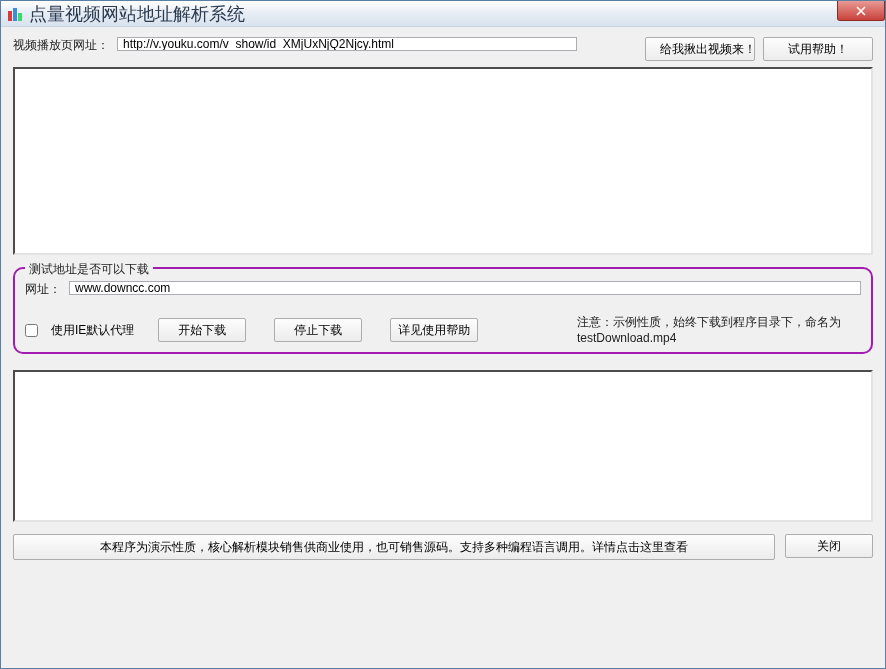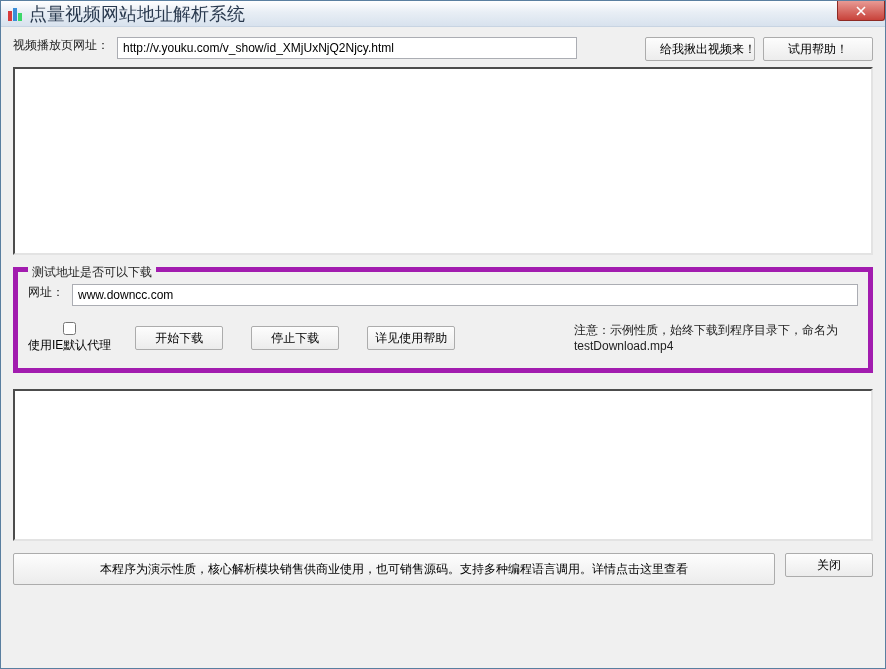--- a/index.html
+++ b/index.html
@@ -53,21 +53,21 @@
   gap: 6px;
 }
 .row { display: flex; gap: 8px; }
 .label { white-space: nowrap; color: #222; }
 input[type=text], .textbox {
   font-family: inherit;
   font-size: 12px;
   padding: 3px 5px;
   border: 1px solid #abadb3;
   background: #fff;
-  height: 22px;
+  height: 14px;
 }
 .btn {
   font-family: inherit;
   font-size: 12px;
   height: 24px;
   padding: 0 14px;
   background: linear-gradient(#fdfdfd, #ececec);
   border: 1px solid #acacac;
   border-radius: 2px;
   cursor: pointer;
@@ -82,44 +82,44 @@
   background: #fff;
   width: 100%;
   resize: none;
   font-family: inherit;
   font-size: 12px;
   padding: 4px;
   overflow-y: scroll;
 }
 .ta1 { height: 188px; }
 .groupbox {
-  border: 5px solid #a21caf;
-  border-radius: 0;
-  padding: 12px 10px 14px 10px;
+  border: 2px solid #a21caf;
+  border-radius: 10px;
+  padding: 12px 10px 6px 10px;
   position: relative;
   margin-top: 6px;
 }
 .groupbox .legend {
   position: absolute;
   top: -8px; left: 10px;
   background: #f0f0f0;
   padding: 0 4px;
   color: #222;
 }
 .groupbox .g-url { width: 100%; }
 .g-row2 { display: flex; align-items: center; gap: 24px; margin-top: 16px; }
-.g-row2 .chk { display: flex; align-items: center; gap: 2px; flex-direction: column; }
+.g-row2 .chk { display: flex; align-items: center; gap: 13px; }
 .g-row2 .btns { display: flex; gap: 28px; }
 .g-row2 .btn { width: 88px; padding: 0; text-align: center; }
 .g-note { margin-left: auto; padding-right: 20px; line-height: 1.35; color: #222; max-width: 300px; }
 .ta2 { height: 152px; margin-top: 10px; }
 .footer { display: flex; gap: 10px; margin-top: 6px; align-items: stretch; }
 .footer .info-btn {
   flex: 1;
-  height: 32px;
+  height: 26px;
   background: linear-gradient(#fdfdfd, #ececec);
   border: 1px solid #acacac;
   border-radius: 2px;
   font-family: inherit;
   font-size: 12px;
   cursor: pointer;
 }
 .footer .close2 { width: 88px; height: 24px; }
 input[type=checkbox] { width: 13px; height: 13px; }
 </style>

